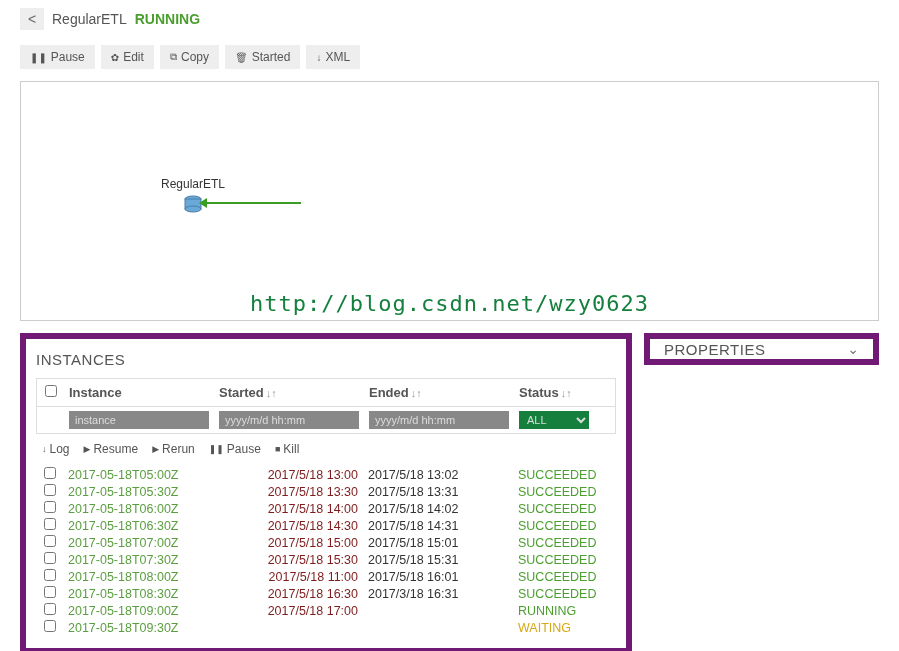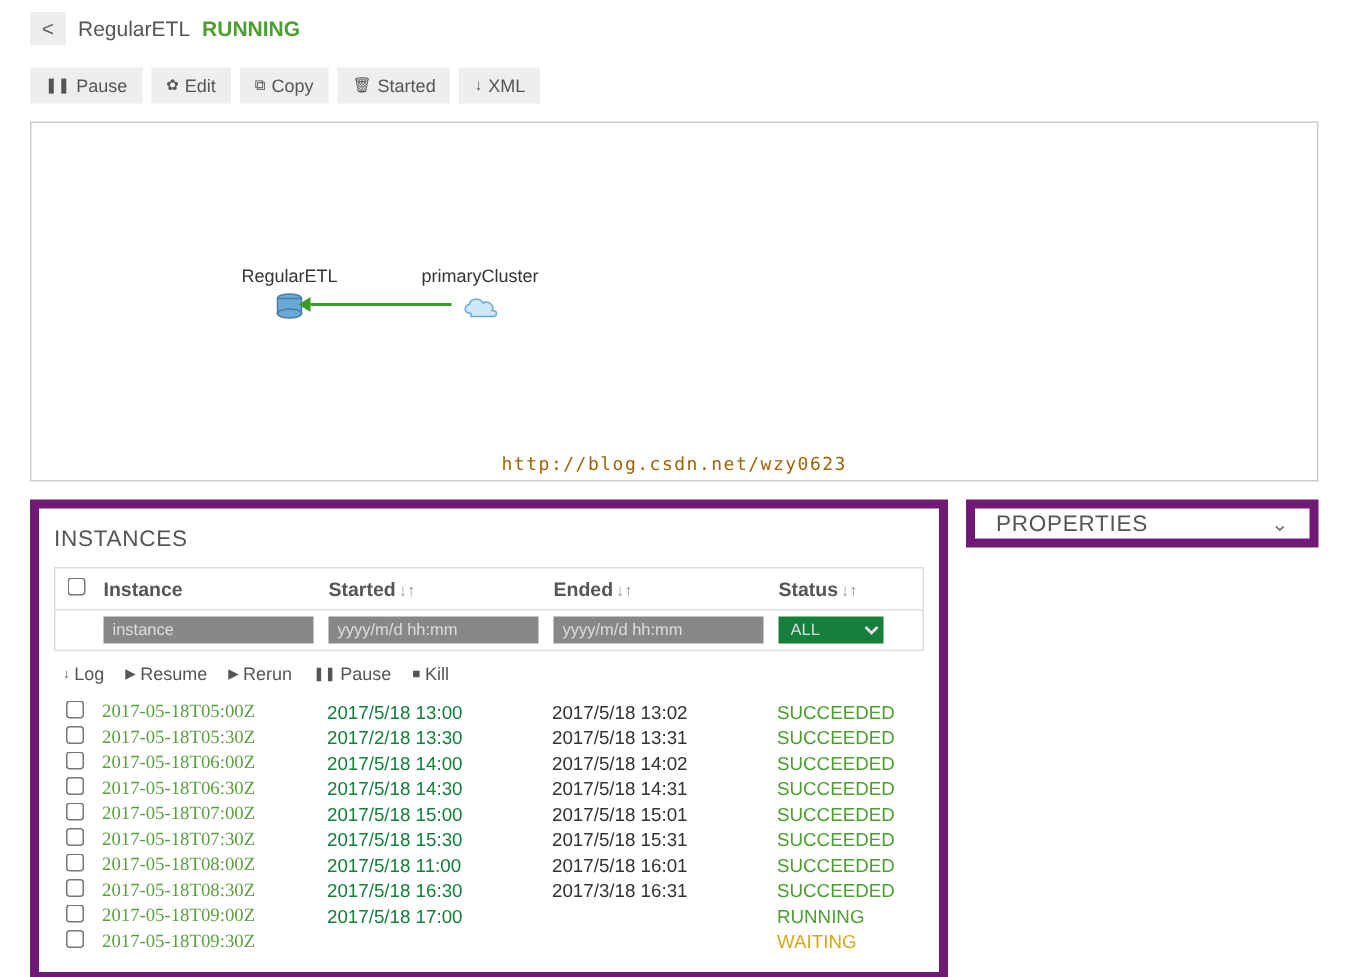--- a/index.html
+++ b/index.html
@@ -11,21 +11,21 @@
   .toolbar { display: flex; gap: 6px; margin-bottom: 12px; }
   .tool-btn { background: #eee; border: none; padding: 5px 10px; font-size: 12px; color: #555; cursor: pointer; display: inline-flex; align-items: center; gap: 4px; }
   .tool-btn .ico { font-size: 10px; }
   .diagram-box { border: 1px solid #ccc; height: 240px; position: relative; margin-bottom: 12px; }
   .node { position: absolute; text-align: center; font-size: 12px; color: #333; }
   .node-label { margin-bottom: 4px; display: block; }
   .db-icon { width: 20px; height: 18px; margin: 0 auto; }
   .cloud-icon { width: 28px; height: 18px; margin: 0 auto; }
   .edge-line { position: absolute; height: 2px; background: #3a9d23; }
   .arrow-left { position: absolute; width: 0; height: 0; border-top: 5px solid transparent; border-bottom: 5px solid transparent; border-right: 8px solid #3a9d23; }
-  .watermark { position: absolute; bottom: 4px; left: 50%; transform: translateX(-50%); color: #a16207; font-size: 12px; font-family: monospace; letter-spacing: 1px; }
+  .watermark { position: absolute; bottom: 4px; left: 50%; transform: translateX(-50%); color: #15803d; font-size: 22px; font-family: monospace; letter-spacing: 1px; }
   .panels { display: flex; gap: 12px; }
   .panel { border: 6px solid #701a75; }
   .instances-panel { flex: 0 0 560px; padding: 12px 10px; }
   .properties-panel { flex: 1; padding: 10px 14px; display: flex; justify-content: space-between; align-items: center; height: 22px; }
   .panel-title { font-size: 15px; color: #555; letter-spacing: 0.5px; }
   .chevron { font-size: 14px; color: #777; }
   .tbl-header { display: flex; align-items: center; border: 1px solid #ddd; border-bottom: none; padding: 6px 8px; gap: 10px; margin-top: 10px; }
   .tbl-filter { display: flex; align-items: center; border: 1px solid #ddd; border-top: 1px solid #ddd; padding: 4px 8px; gap: 10px; }
   .col-check { width: 14px; }
   .col-instance { width: 140px; font-weight: bold; color: #555; }
@@ -34,22 +34,22 @@
   .col-status { width: 80px; font-weight: bold; color: #555; }
   .sort-icon { font-size: 11px; color: #999; margin-left: 2px; }
   .filter-input { background: #888; border: none; color: #ddd; font-size: 11px; padding: 2px 6px; height: 18px; }
   .filter-input::placeholder { color: #ddd; }
   .filter-select { background: #15803d; border: none; color: #ddd; font-size: 11px; padding: 1px 4px; height: 18px; width: 70px; }
   .row-actions { display: flex; gap: 14px; padding: 8px 6px 10px; font-size: 12px; color: #555; }
   .row-action { cursor: pointer; display: inline-flex; align-items: center; gap: 3px; }
   .row-action .ico { font-size: 9px; }
   .inst-row { display: flex; align-items: center; padding: 1px 8px; gap: 10px; font-size: 12.5px; }
   .inst-check { width: 14px; }
-  .inst-id { width: 140px; color: #5a9e3f; cursor: pointer; font-family: Liberation Serif, serif; }
-  .inst-started { width: 140px; color: #15803d; }
+  .inst-id { width: 140px; color: #5a9e3f; cursor: pointer; }
+  .inst-started { width: 140px; color: #7f1d1d; text-align: right; }
   .inst-ended { width: 140px; color: #333; }
   .inst-status { width: 90px; }
   .status-SUCCEEDED { color: #4b9f2f; }
   .status-RUNNING { color: #4b9f2f; }
   .status-WAITING { color: #d6a817; }
   input[type=checkbox] { width: 12px; height: 12px; }
 </style>
 </head>
 <body>
 
@@ -86,26 +86,20 @@
   <div class="node" style="left:140px; top:95px;">
     <span class="node-label">RegularETL</span>
     <svg class="db-icon" viewBox="0 0 20 18">
       <ellipse cx="10" cy="4" rx="8" ry="3" fill="#6aa8d8" stroke="#4a7fa8"></ellipse>
       <rect x="2" y="4" width="16" height="10" fill="#6aa8d8" stroke="#4a7fa8"></rect>
       <ellipse cx="10" cy="14" rx="8" ry="3" fill="#6aa8d8" stroke="#4a7fa8"></ellipse>
     </svg>
   </div>
   <div class="arrow-left" style="left:178px; top:116px;"></div>
   <div class="edge-line" style="left:186px; top:120px; width:94px;"></div>
-  <div class="node" style="left:260px; top:95px;">
-    <span class="node-label">primaryCluster</span>
-    <svg class="cloud-icon" viewBox="0 0 28 18">
-      <path d="M8 14 C3 14 3 8 7 8 C7 4 14 3 16 7 C20 5 24 9 22 12 C26 12 26 16 22 16 L8 16 Z" fill="#cfe8f7" stroke="#6aa8d8"></path>
-    </svg>
-  </div>
   <div class="watermark">http://blog.csdn.net/wzy0623</div>
 </div>
 
 <div class="panels">
 
   <div class="panel instances-panel">
     <div class="panel-title">INSTANCES</div>
 
     <div class="tbl-header">
       <div class="col-check"><input type="checkbox" style=""></div>
@@ -152,21 +146,21 @@
         <div class="inst-row">
           <div class="inst-check"><input type="checkbox" style=""></div>
           <a class="inst-id">2017-05-18T05:00Z</a>
           <div class="inst-started">2017/5/18 13:00</div>
           <div class="inst-ended">2017/5/18 13:02</div>
           <div class="inst-status status-SUCCEEDED">SUCCEEDED</div>
         </div>
         <div class="inst-row">
           <div class="inst-check"><input type="checkbox" style=""></div>
           <a class="inst-id">2017-05-18T05:30Z</a>
-          <div class="inst-started">2017/2/18 13:30</div>
+          <div class="inst-started">2017/5/18 13:30</div>
           <div class="inst-ended">2017/5/18 13:31</div>
           <div class="inst-status status-SUCCEEDED">SUCCEEDED</div>
         </div>
         <div class="inst-row">
           <div class="inst-check"><input type="checkbox" style=""></div>
           <a class="inst-id">2017-05-18T06:00Z</a>
           <div class="inst-started">2017/5/18 14:00</div>
           <div class="inst-ended">2017/5/18 14:02</div>
           <div class="inst-status status-SUCCEEDED">SUCCEEDED</div>
         </div>

